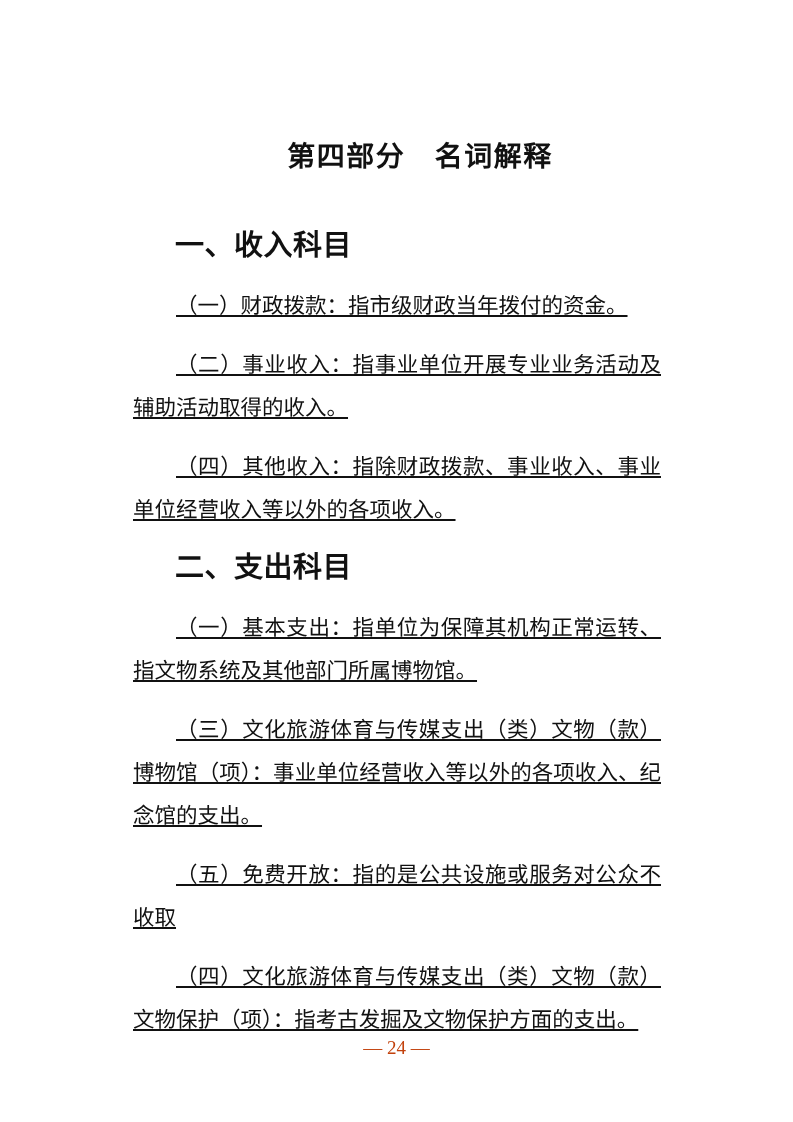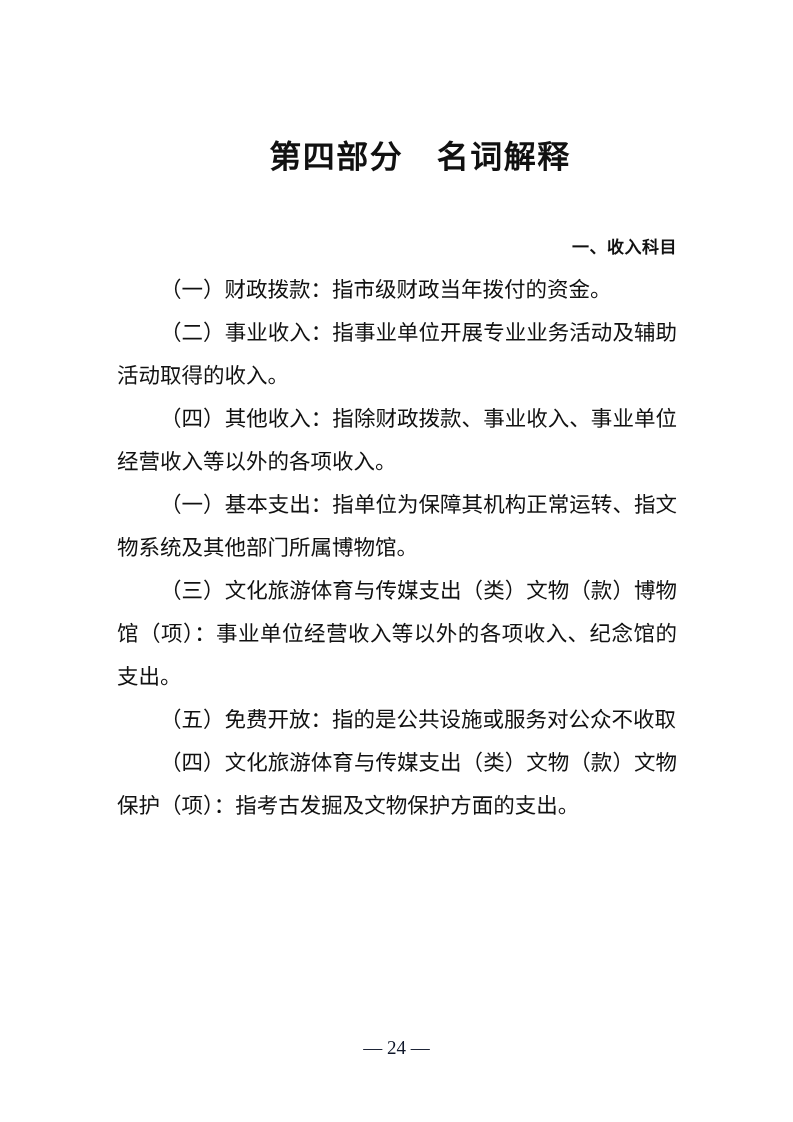--- a/index.html
+++ b/index.html
@@ -14,81 +14,82 @@
     background: #ffffff;
     box-sizing: border-box;
     padding: 138px 116px 0 117px;
     overflow: hidden;
     color: #111111;
   }
   .doc-title {
     margin: 0;
     font-family: "Liberation Sans", sans-serif;
     font-weight: 700;
-    font-size: 32px;
+    font-size: 28px;
     line-height: 38px;
     text-align: center;
     
     text-indent: 46px;
     letter-spacing: 1.5px;
     white-space: pre;
   }
   .content {
     margin-top: 50px;
   }
   .sec-heading {
     margin: 0;
-    font-family: Liberation Serif, serif;
+    font-family: Liberation Mono, monospace;
     font-weight: 700;
-    font-size: 17px;
+    font-size: 29px;
     line-height: 43px;
     text-indent: 2em;
     letter-spacing: 0.5px;
-    text-align: right;
   }
   .para {
-    margin: 0;
+    margin: 16px;
     font-family: "Liberation Serif", serif;
     font-size: 21.5px;
     line-height: 43px;
     text-indent: 2em;
     text-align: justify;
     text-justify: inter-ideograph;
     text-align-last: left;
+    text-decoration: underline;
   }
   .footer {
     position: absolute;
     left: 0;
     right: 0;
     top: 1036px;
     text-align: center;
     font-family: "Liberation Serif", serif;
     font-size: 19px;
     line-height: 24px;
-    color: #0f172a;
+    color: #c2410c;
   }
 </style>
 </head>
 <body>
 
 <div class="page">
 
   <h1 class="doc-title">第四部分　名词解释</h1>
 
   <div class="content">
 
     <h2 class="sec-heading">一、收入科目</h2>
 
     <p class="para">（一）财政拨款：指市级财政当年拨付的资金。</p>
 
     <p class="para">（二）事业收入：指事业单位开展专业业务活动及辅助活动取得的收入。</p>
 
 
     <p class="para">（四）其他收入：指除财政拨款、事业收入、事业单位经营收入等以外的各项收入。</p>
 
+    <h2 class="sec-heading">二、支出科目</h2>
 
     <p class="para">（一）基本支出：指单位为保障其机构正常运转、指文物系统及其他部门所属博物馆。</p>
 
 
     <p class="para">（三）文化旅游体育与传媒支出（类）文物（款）博物馆（项）：事业单位经营收入等以外的各项收入、纪念馆的支出。</p>
 
     <p class="para">（五）免费开放：指的是公共设施或服务对公众不收取</p>
 
     <p class="para">（四）文化旅游体育与传媒支出（类）文物（款）文物保护（项）：指考古发掘及文物保护方面的支出。</p>
 

